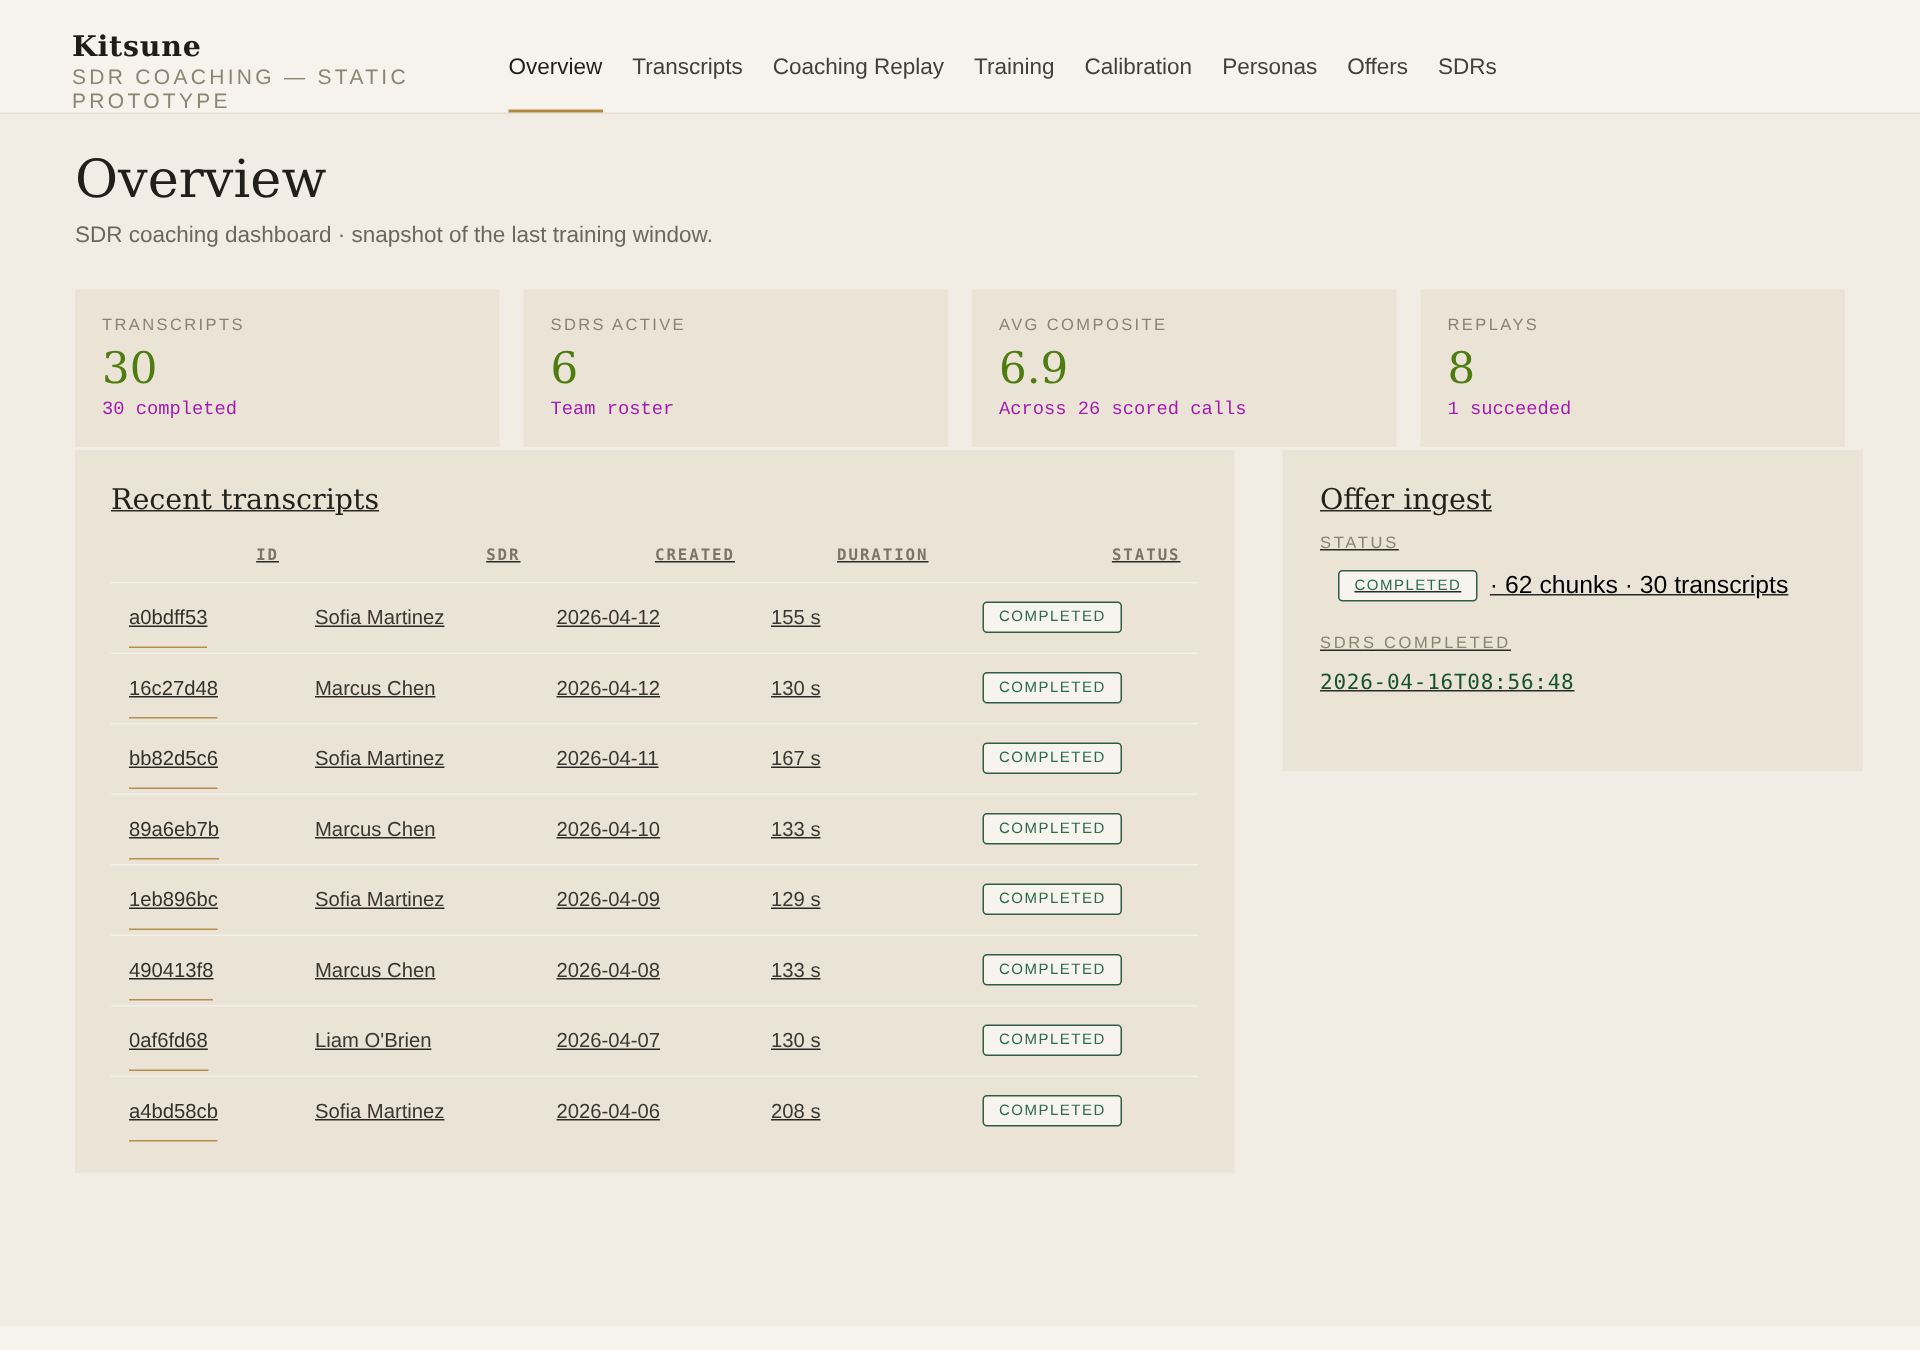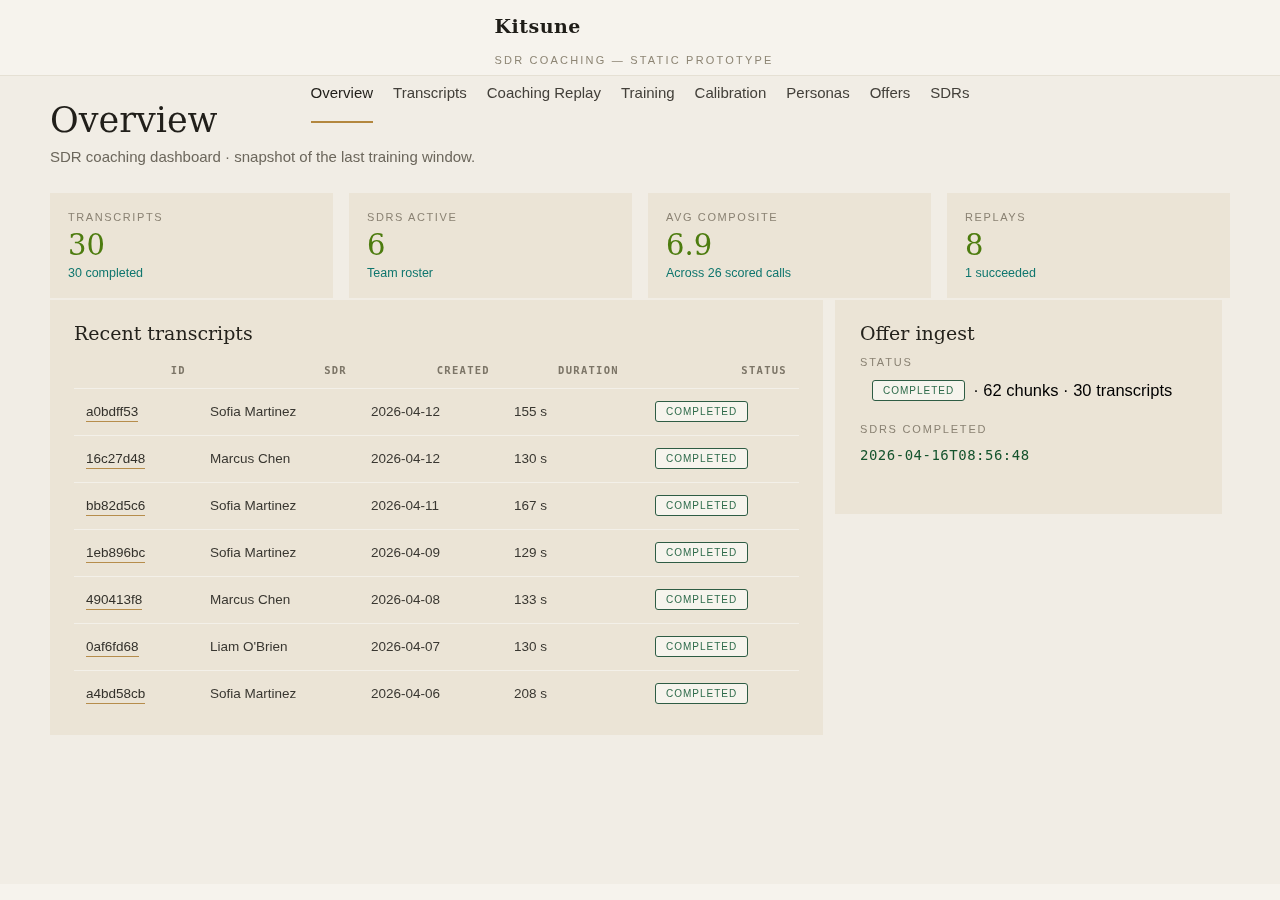--- a/index.html
+++ b/index.html
@@ -10,35 +10,34 @@
     color: #2b2925;
     overflow: hidden;
   }
 
   
   header {
     height: 76px;
     background: #f6f3ed;
     border-bottom: 1px solid #e5e0d4;
     display: flex;
-    align-items: center;
+    align-items: flex-end;
     padding: 0 48px;
-    flex-direction: column;
   }
   .brand { width: 291px; padding-top: 15px; }
   .brand-name {
     font-family: "DejaVu Serif", "Liberation Serif", serif;
     font-weight: bold;
     font-size: 19px;
     letter-spacing: 0.5px;
     color: #1f1d18;
   }
   .brand-tagline {
-    margin-top: 17px;
-    font-size: 11px;
+    margin-top: 1px;
+    font-size: 14px;
     letter-spacing: 2.2px;
     color: #8d8574;
   }
   nav { display: flex; gap: 20px; }
   .nav-item {
     display: inline-block;
     padding: 18px 0 20px;
     font-size: 15px;
     color: #43403a;
     text-decoration: none;
@@ -89,29 +88,31 @@
   }
   .stat-value {
     font-family: "DejaVu Serif", "Liberation Serif", serif;
     font-size: 29px;
     line-height: 34px;
     color: #4d7c0f;
     margin: 5px 0 4px;
   }
   .stat-sub {
     font-size: 12.5px;
-    color: #0f766e;
+    color: #a21caf;
+    font-family: Liberation Mono, monospace;
   }
 
   
   .content-grid {
     display: grid;
     grid-template-columns: 773px 387px;
-    gap: 12px;
+    gap: 32px;
     align-items: start;
+    text-decoration: underline;
   }
   .card { background: #ebe4d6; }
   .transcripts-card { padding: 22px 24px 18px; }
   .offer-card { padding: 22px 25px; height: 214px; }
   h2 {
     font-family: "DejaVu Serif", "Liberation Serif", serif;
     font-weight: normal;
     font-size: 19px;
     color: #24221c;
     margin-bottom: 12px;
@@ -135,21 +136,21 @@
   td {
     font-size: 13.5px;
     color: #393731;
     padding: 12px 12px 13px;
     border-top: 1px solid #f3f0e9;
   }
   .id-link {
     color: #33312b;
     text-decoration: none;
     border-bottom: 1px solid #b68d4c;
-    padding-bottom: 2px;
+    padding-bottom: 12px;
     cursor: pointer;
   }
   .badge {
     display: inline-block;
     font-size: 10px;
     letter-spacing: 1px;
     color: #2d6a4a;
     background: #f6f4ed;
     border: 1px solid #2e5c44;
     border-radius: 3px;
@@ -265,20 +266,27 @@
             <td><span class="badge">COMPLETED</span></td>
           </tr>
           <tr>
             <td><a class="id-link">bb82d5c6</a></td>
             <td>Sofia Martinez</td>
             <td>2026-04-11</td>
             <td>167 s</td>
             <td><span class="badge">COMPLETED</span></td>
           </tr>
           <tr>
+            <td><a class="id-link">89a6eb7b</a></td>
+            <td>Marcus Chen</td>
+            <td>2026-04-10</td>
+            <td>133 s</td>
+            <td><span class="badge">COMPLETED</span></td>
+          </tr>
+          <tr>
             <td><a class="id-link">1eb896bc</a></td>
             <td>Sofia Martinez</td>
             <td>2026-04-09</td>
             <td>129 s</td>
             <td><span class="badge">COMPLETED</span></td>
           </tr>
           <tr>
             <td><a class="id-link">490413f8</a></td>
             <td>Marcus Chen</td>
             <td>2026-04-08</td>

